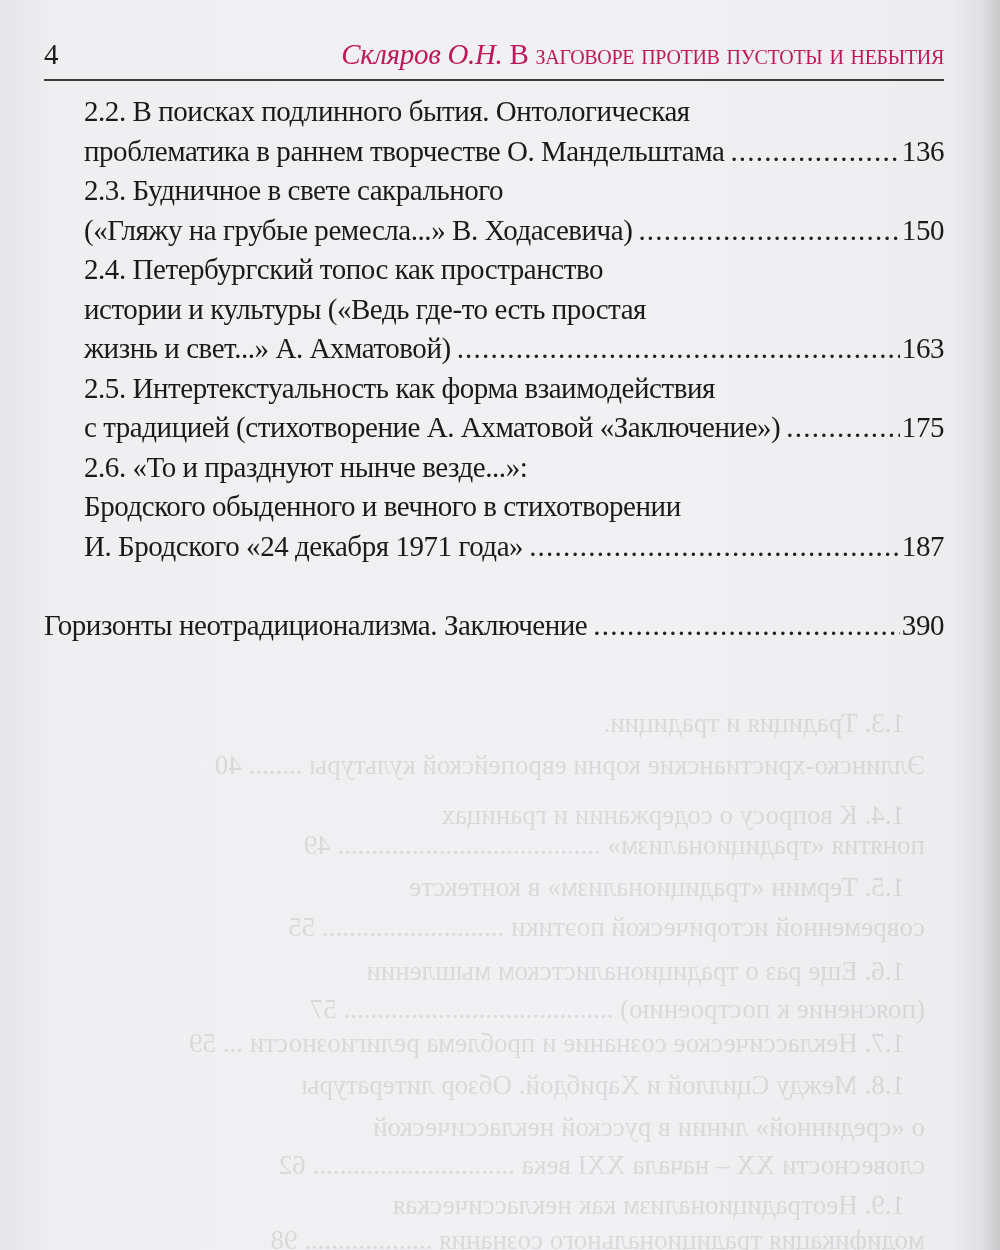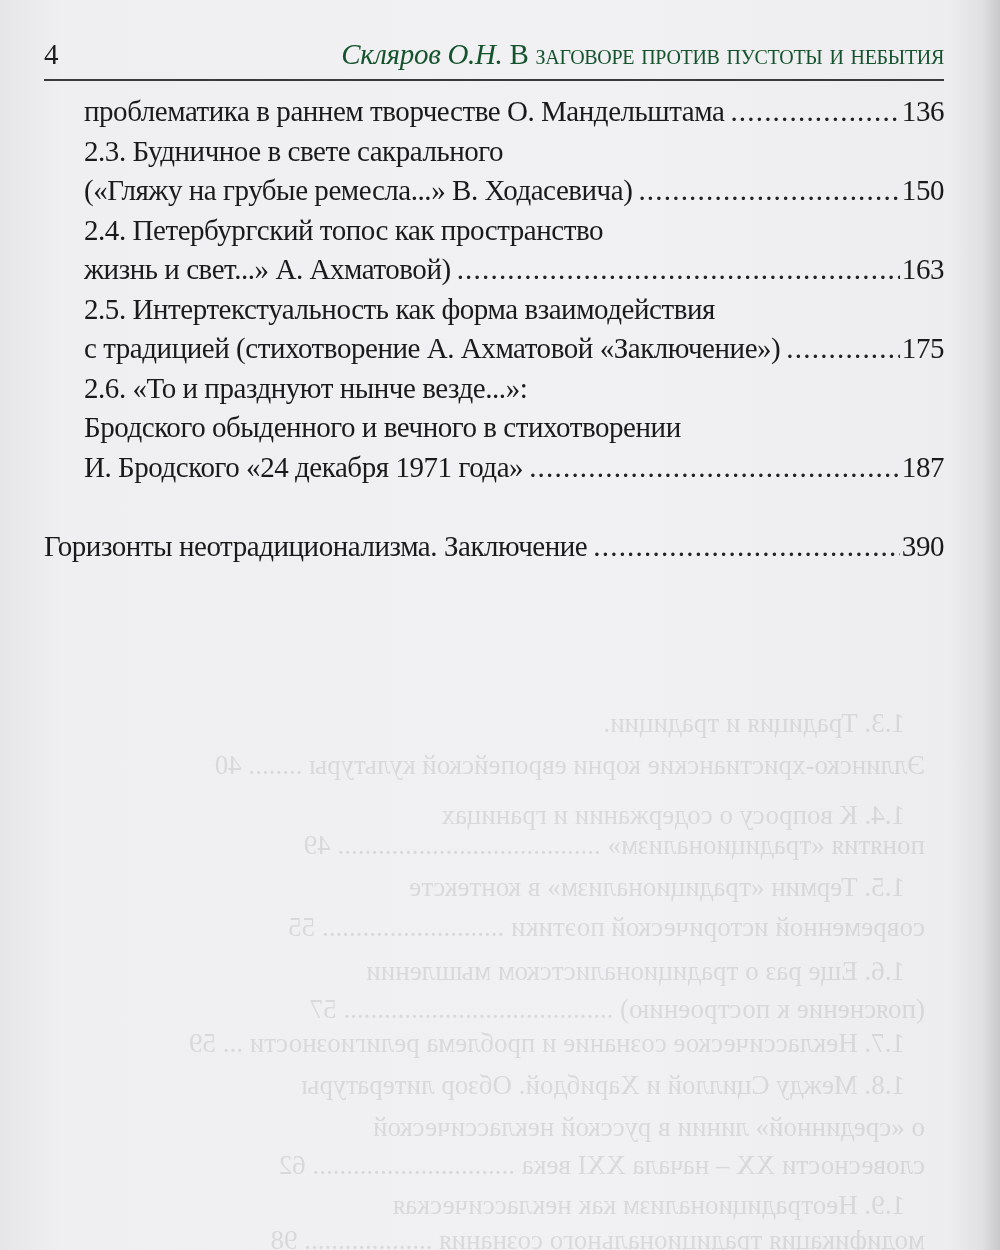--- a/index.html
+++ b/index.html
@@ -31,21 +31,21 @@
       display: flex;
       align-items: baseline;
       justify-content: space-between;
     }
     .page-number {
       font-size: 29px;
       color: #1c1c1c;
     }
     .head-title {
       font-size: 29px;
-      color: #14532d;
+      color: #be185d;
       letter-spacing: -0.3px;
     }
     .head-author {
       font-style: italic;
     }
     .head-book {
       font-variant: small-caps;
     }
     .head-rule {
       position: absolute;
@@ -155,20 +155,23 @@
     <span class="head-title">
       <span class="head-author">Скляров О.Н.</span>
       <span class="head-book">В заговоре против пустоты и небытия</span>
     </span>
   </div>
   <div class="head-rule"></div>
 
   <div class="toc">
 
     <div class="toc-entry sub">
+      <div class="toc-line">
+          <span class="toc-text">2.2. В поисках подлинного бытия. Онтологическая</span>
+        </div>
       <div class="toc-line cont">
         <span class="toc-text">проблематика в раннем творчестве О. Мандельштама</span>
         <span class="toc-leader"></span>
         <span class="toc-page">136</span>
       </div>
     </div>
 
     <div class="toc-entry sub">
       <div class="toc-line">
           <span class="toc-text">2.3. Будничное в свете сакрального</span>
@@ -176,20 +179,23 @@
       <div class="toc-line cont">
         <span class="toc-text">(«Гляжу на грубые ремесла...» В. Ходасевича)</span>
         <span class="toc-leader"></span>
         <span class="toc-page">150</span>
       </div>
     </div>
 
     <div class="toc-entry sub">
       <div class="toc-line">
           <span class="toc-text">2.4. Петербургский топос как пространство</span>
+        </div>
+      <div class="toc-line cont">
+          <span class="toc-text">истории и культуры («Ведь где-то есть простая</span>
         </div>
       <div class="toc-line cont">
         <span class="toc-text">жизнь и свет...» А. Ахматовой)</span>
         <span class="toc-leader"></span>
         <span class="toc-page">163</span>
       </div>
     </div>
 
     <div class="toc-entry sub">
       <div class="toc-line">

